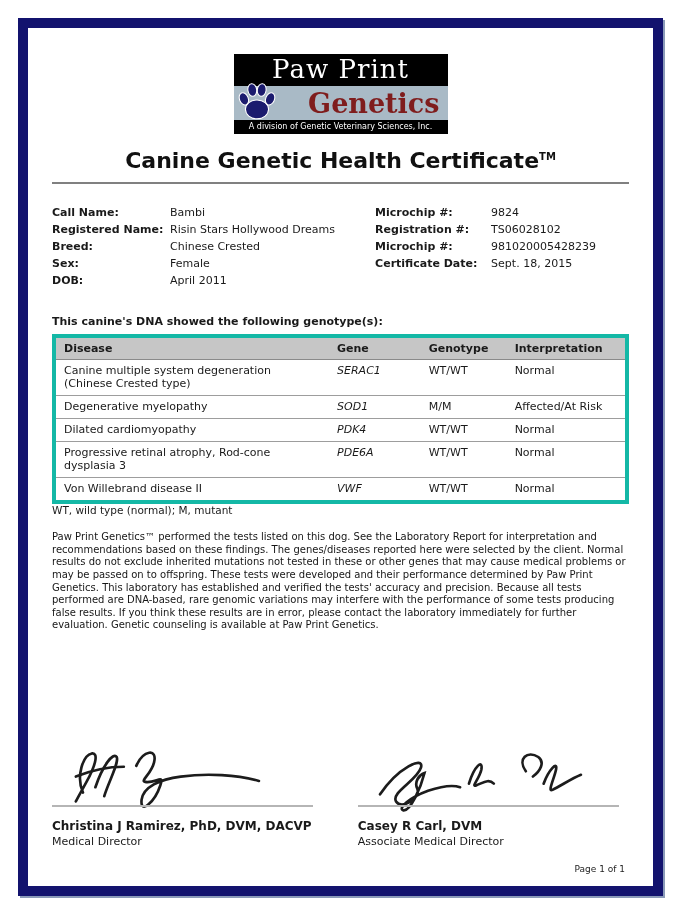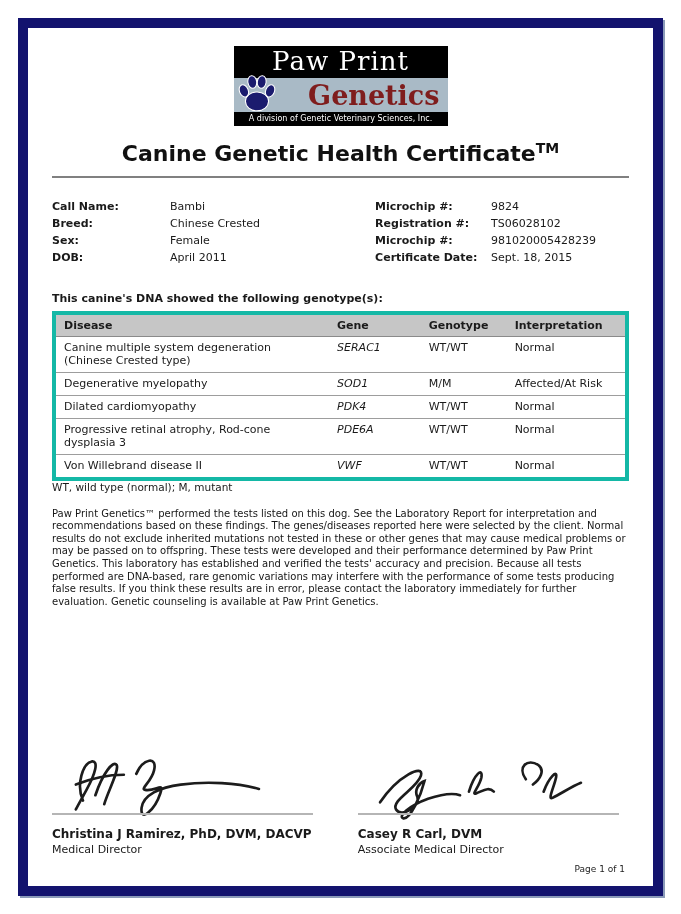--- a/index.html
+++ b/index.html
@@ -8,21 +8,21 @@
 
   .frame {
     position: absolute; left: 18px; top: 18px; width: 645px; height: 878px;
     border: 10px solid #13136e;
     box-shadow: 2px 2px 0 #8a9ab8;
     background: #fff;
   }
   .content {
     position: absolute; inset: 0;
     display: flex; flex-direction: column;
-    padding: 0 24px;
+    padding: 8px 24px;
   }
 
   
   .logo { width: 214px; margin: 18px auto 0; }
   .logo-top {
     background: #000; color: #fff;
     font-family: "DejaVu Serif", serif;
     font-size: 26px; line-height: 1.05;
     text-align: center; padding: 2px 6px 3px;
     letter-spacing: 1px;
@@ -42,21 +42,21 @@
     background: #000; color: #fff;
     font-size: 8px; text-align: center; padding: 2px 2px 3px;
     white-space: nowrap;
   }
 
   
   .title {
     text-align: center; margin-top: 14px;
     font-size: 22px; font-weight: bold; color: #111;
   }
-  .title sup { font-size: 14px; font-weight: bold; vertical-align: super; letter-spacing: 0; }
+  .title sup { font-size: 10px; font-weight: bold; vertical-align: super; letter-spacing: 0; }
   .rule { border: none; border-top: 2px solid #808080; margin-top: 9px; }
 
   
   .info { display: flex; margin-top: 20px; font-size: 11px; line-height: 17px; }
   .info-col-left  { width: 56%; }
   .info-col-right { width: 44%; }
   .info-row { display: flex; }
   .info-label { font-weight: bold; width: 118px; flex: 0 0 118px; }
   .info-col-right .info-label { width: 116px; flex: 0 0 116px; }
 
@@ -133,20 +133,24 @@
     </div>
     <hr class="rule">
 
     <div class="info">
       <div class="info-col-left">
         <div class="info-row">
           <span class="info-label">Call Name:</span>
           <span class="info-value">Bambi</span>
         </div>
         <div class="info-row">
+          <span class="info-label">Registered Name:</span>
+          <span class="info-value">Risin Stars Hollywood Dreams</span>
+        </div>
+        <div class="info-row">
           <span class="info-label">Breed:</span>
           <span class="info-value">Chinese Crested</span>
         </div>
         <div class="info-row">
           <span class="info-label">Sex:</span>
           <span class="info-value">Female</span>
         </div>
         <div class="info-row">
           <span class="info-label">DOB:</span>
           <span class="info-value">April 2011</span>

